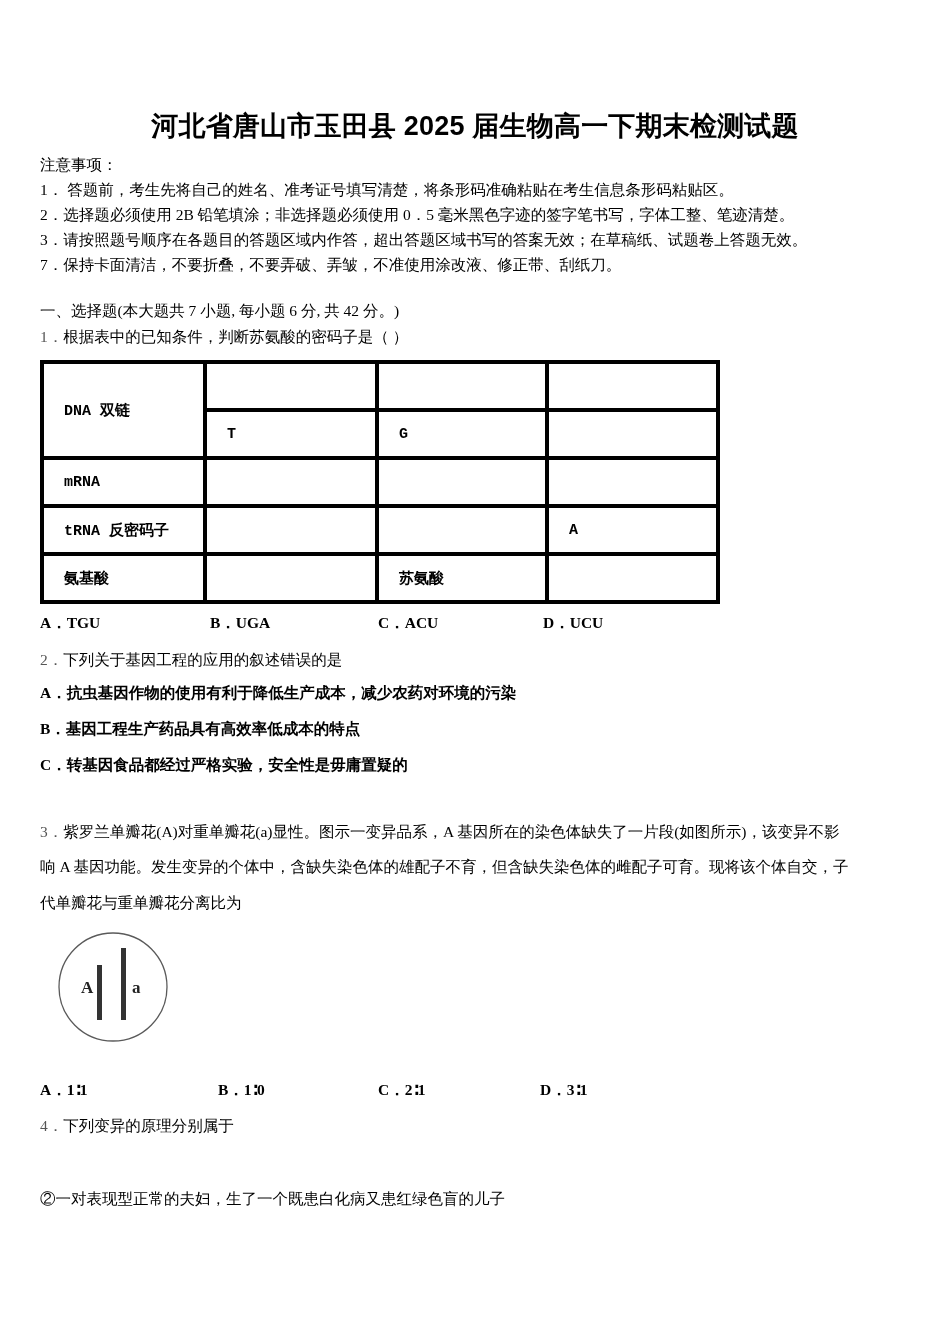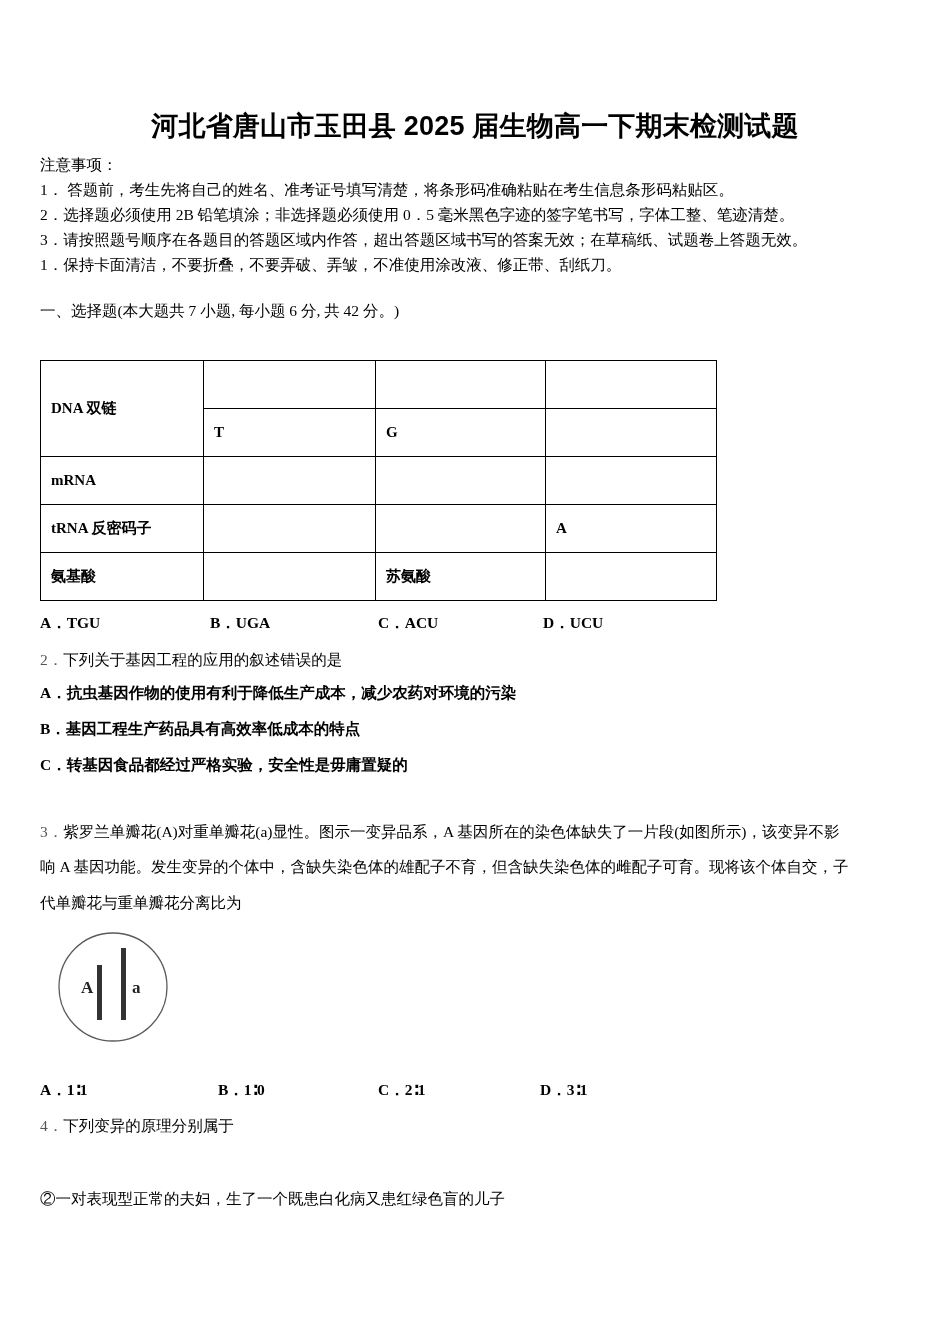--- a/index.html
+++ b/index.html
@@ -94,25 +94,25 @@
   
   table.codon-table {
     position: absolute;
     left: 40px;
     top: 360px;
     width: 676px;
     border-collapse: collapse;
     table-layout: fixed;
   }
   table.codon-table td {
-    border: 1px solid #000000;
-    padding: 6px 10px;
+    border: 4px solid #000000;
+    padding: 6px 20px;
     font-size: 15px;
     font-weight: bold;
-    font-family: Liberation Serif, serif;
+    font-family: Liberation Mono, monospace;
     vertical-align: middle;
     height: 38px;
     box-sizing: border-box;
   }
   td.c0 { width: 163px; }
   td.c1 { width: 172px; }
   td.c2 { width: 170px; }
   td.c3 { width: 171px; }
   tr.tall td { height: 48px; }
 
@@ -133,25 +133,28 @@
 
 <div class="page">
 
   <div class="doc-title">河北省唐山市玉田县 2025 届生物高一下期末检测试题</div>
 
   <div class="notice">
     <div class="notice-heading">注意事项：</div>
     <div class="notice-item">1． 答题前，考生先将自己的姓名、准考证号填写清楚，将条形码准确粘贴在考生信息条形码粘贴区。</div>
     <div class="notice-item">2．选择题必须使用 2B 铅笔填涂；非选择题必须使用 0．5 毫米黑色字迹的签字笔书写，字体工整、笔迹清楚。</div>
     <div class="notice-item">3．请按照题号顺序在各题目的答题区域内作答，超出答题区域书写的答案无效；在草稿纸、试题卷上答题无效。</div>
-    <div class="notice-item">1．保持卡面清洁，不要折叠，不要弄破、弄皱，不准使用涂改液、修正带、刮纸刀。</div>
+    <div class="notice-item">7．保持卡面清洁，不要折叠，不要弄破、弄皱，不准使用涂改液、修正带、刮纸刀。</div>
   </div>
 
   <div class="section-heading">一、选择题(本大题共 7 小题, 每小题 6 分, 共 42 分。)</div>
 
+  <div class="q-line" style="top:325px;">
+    <span class="q-num">1．</span><span>根据表中的已知条件，判断苏氨酸的密码子是（    ）</span>
+  </div>
 
   <table class="codon-table">
     <tbody>
         <tr class="tall">
       <td class="c0" rowspan="2">DNA 双链</td>
       <td class="c1"></td>
       <td class="c2"></td>
       <td class="c3"></td>
     </tr>
     <tr class="tall">

